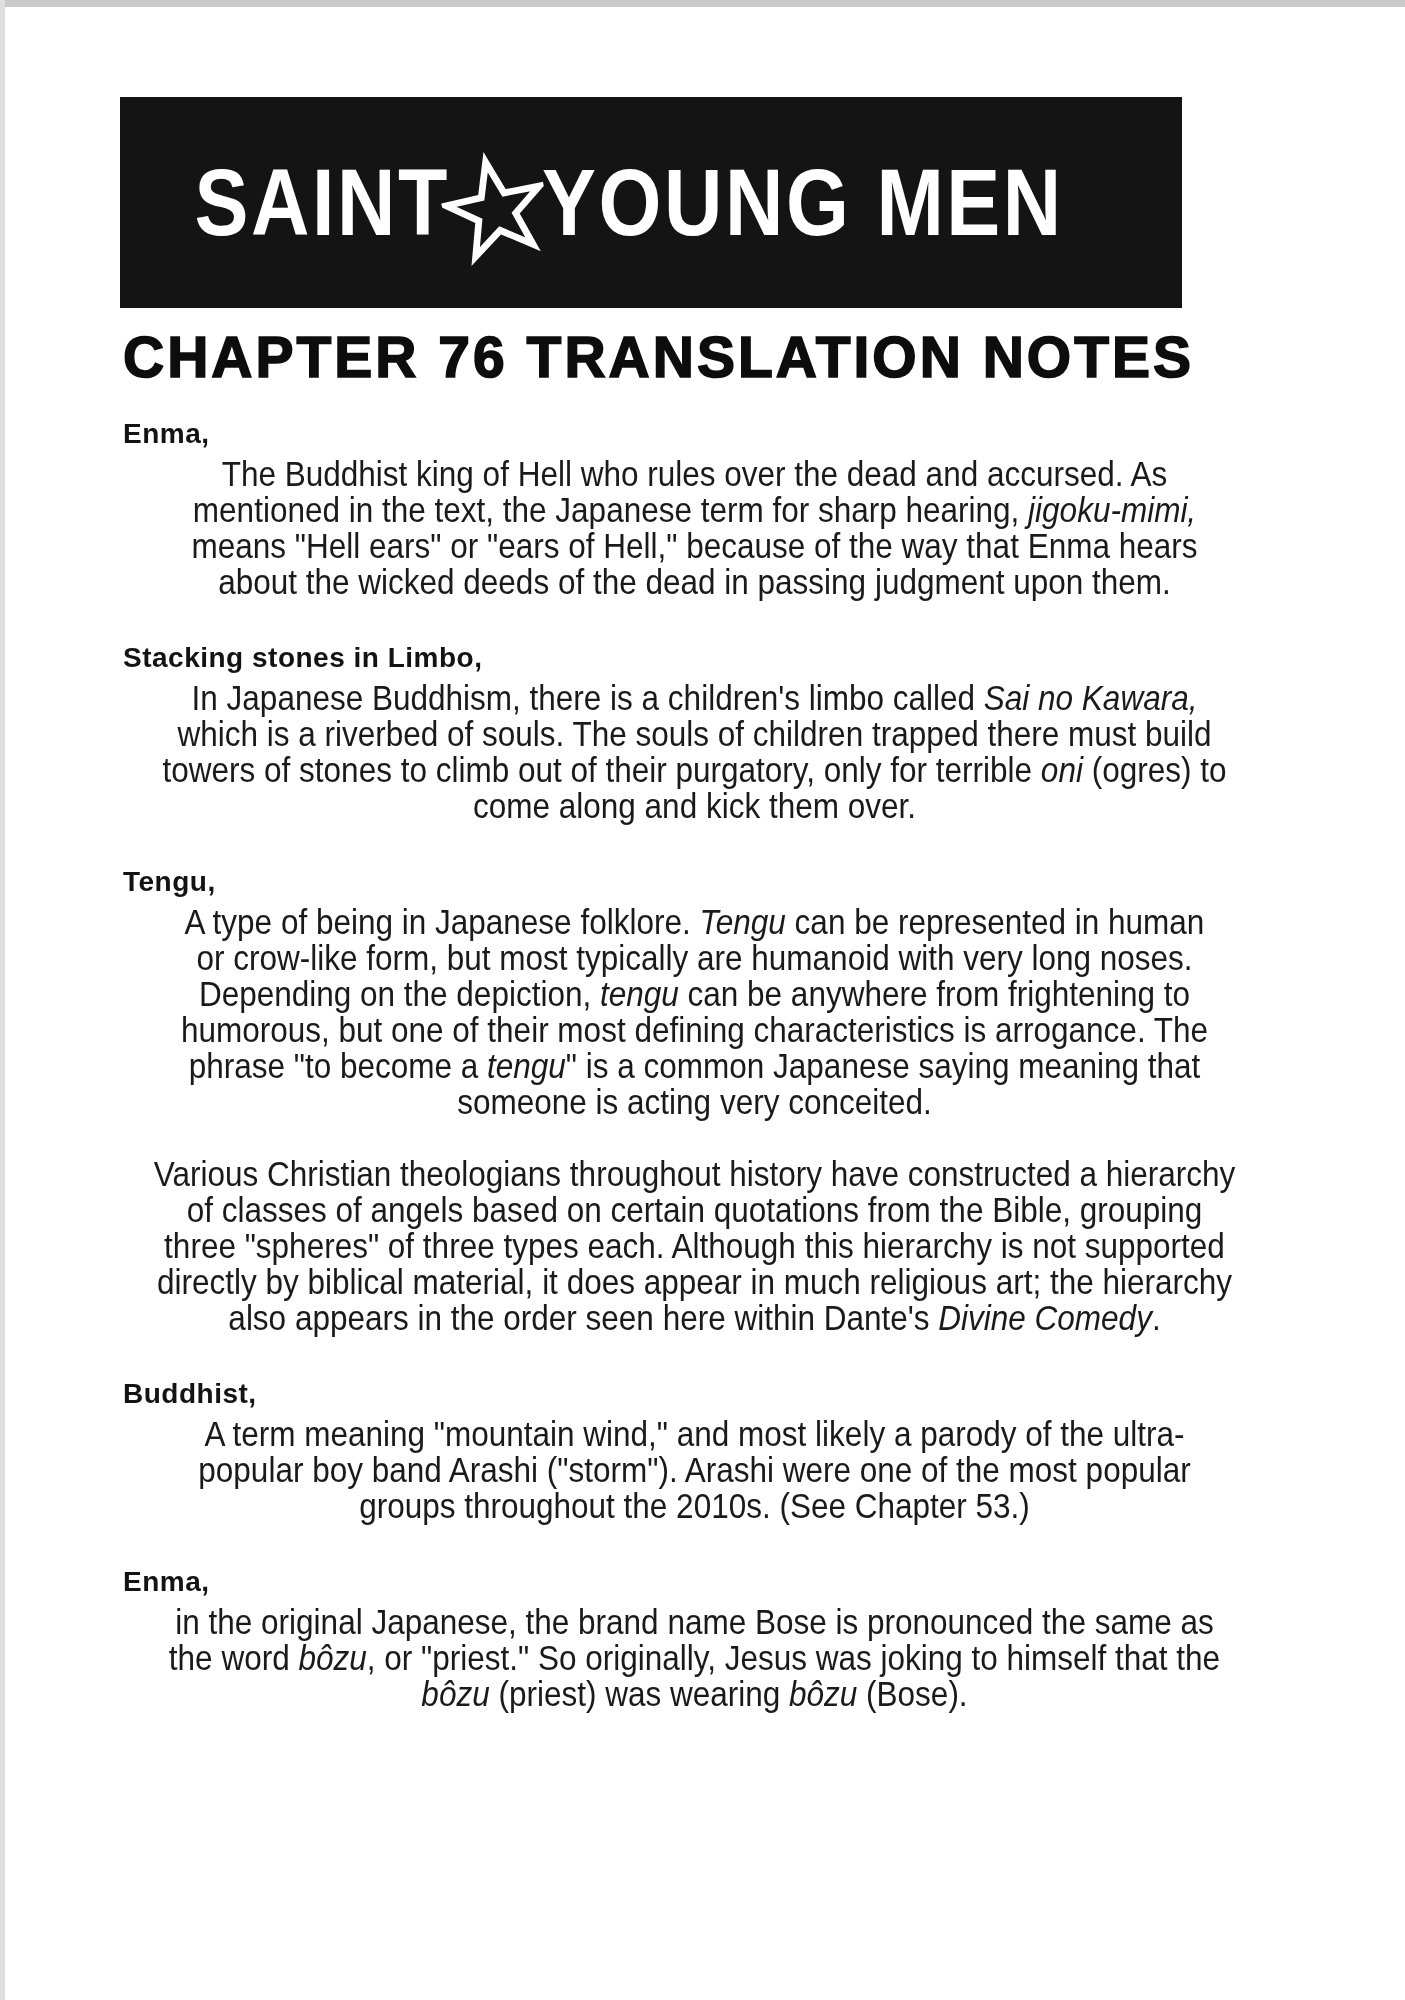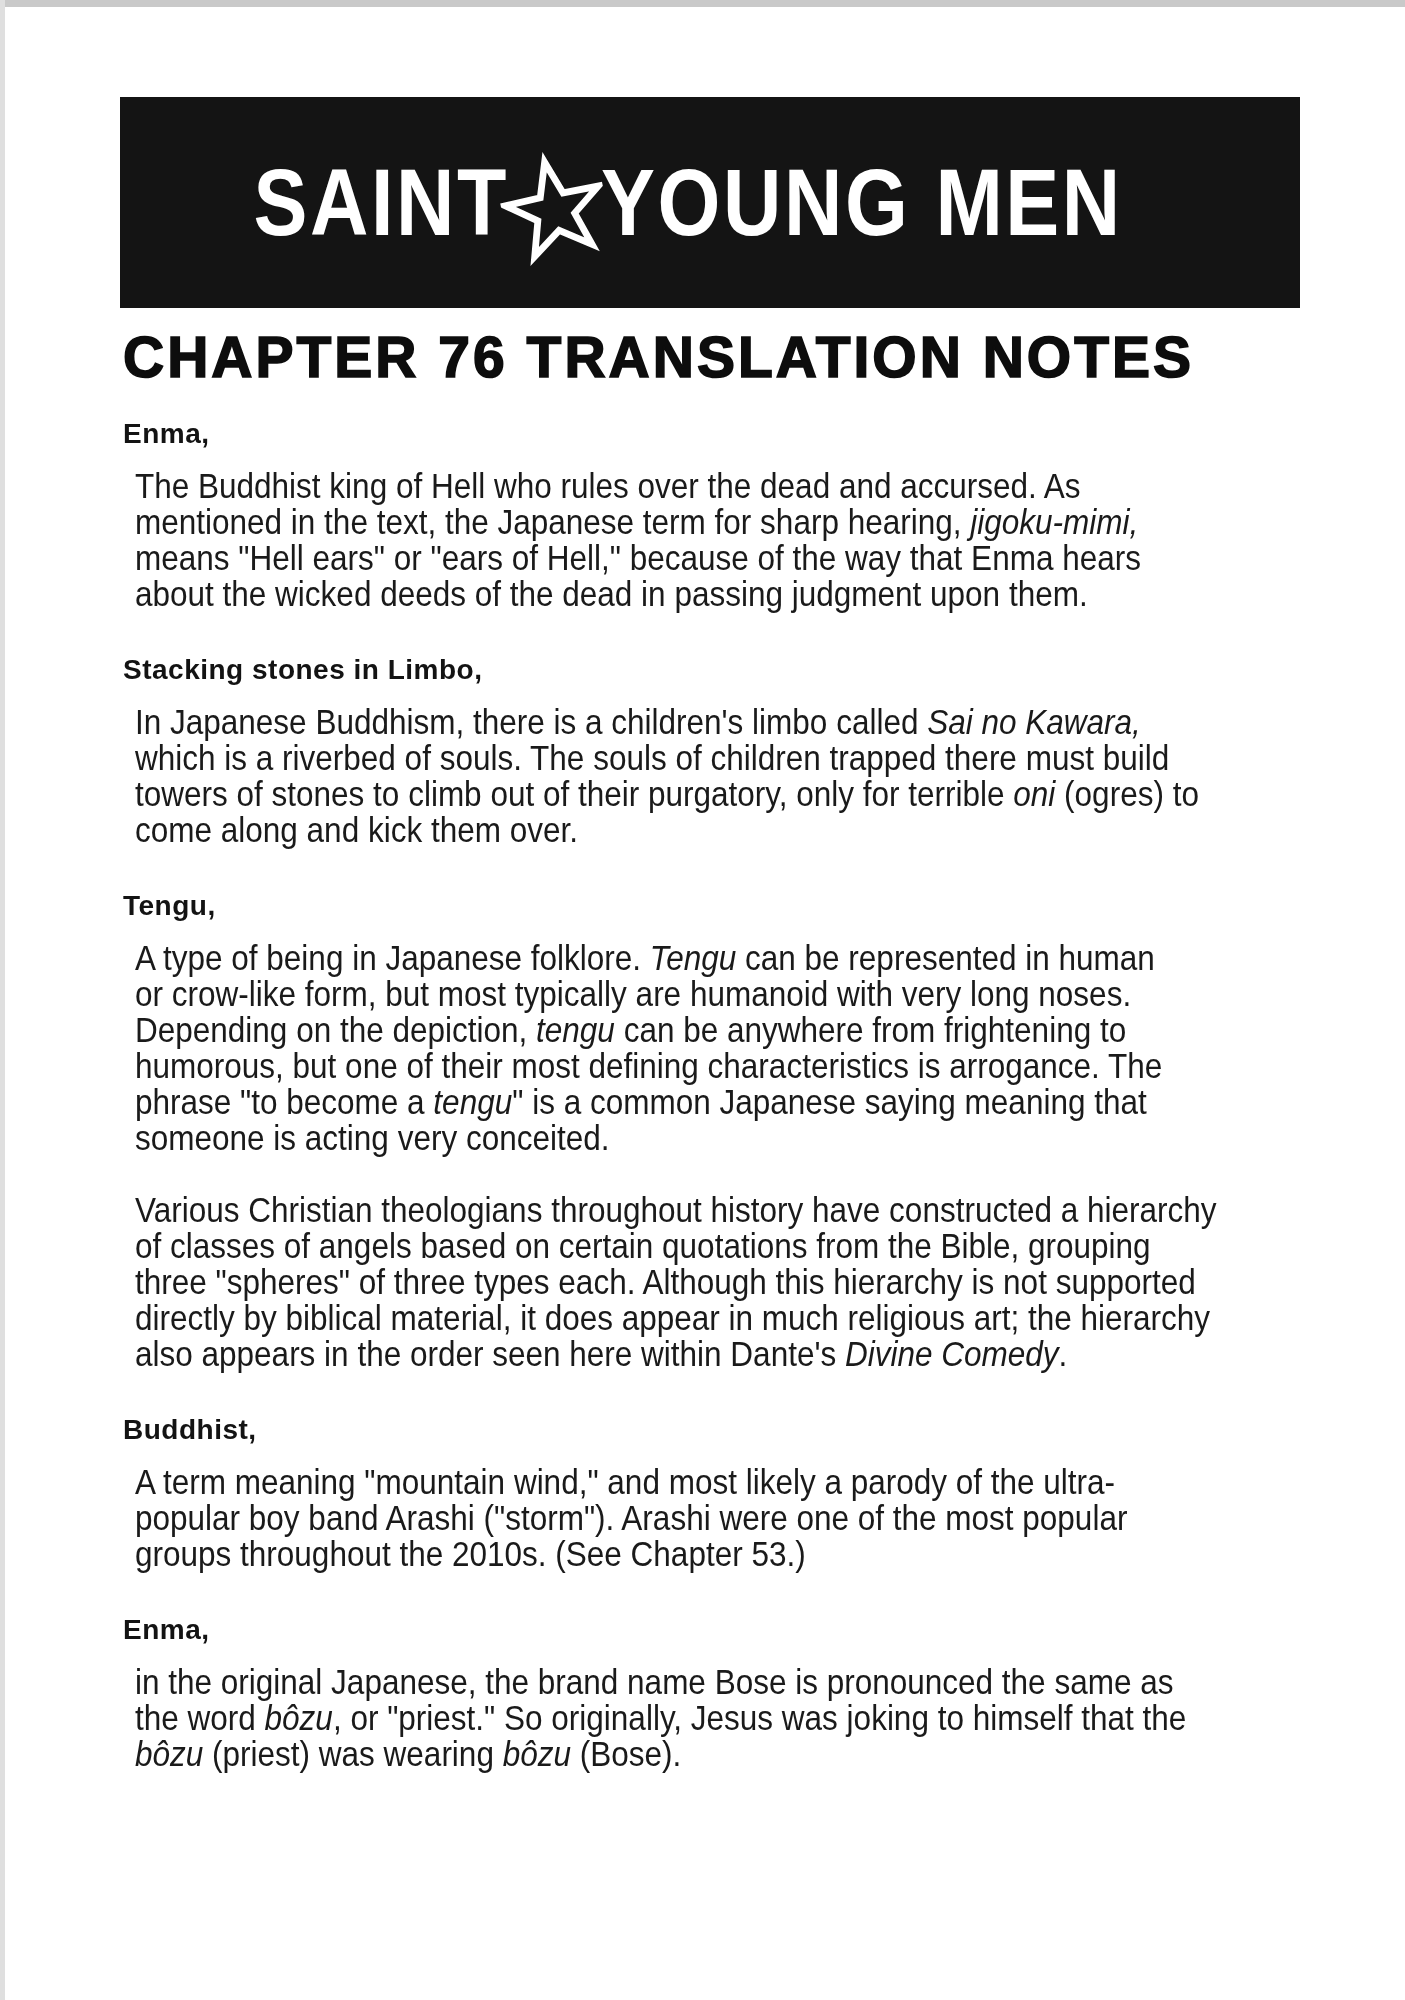--- a/index.html
+++ b/index.html
@@ -14,21 +14,21 @@
   .scan-edge-top {
     position: absolute; left: 0; top: 0; width: 1405px; height: 7px;
     background: #c9c9c9;
   }
   .scan-edge-left {
     position: absolute; left: 0; top: 0; width: 5px; height: 2000px;
     background: #dfdfdf;
   }
   .banner {
     position: absolute; left: 120px; top: 97px;
-    width: 1180px; height: 211px;
+    width: 1062px; height: 211px;
     background: #141414;
     display: flex; align-items: center; justify-content: center;
     overflow: visible;
   }
   .logo {
     display: flex; align-items: center; justify-content: center;
     color: #ffffff;
     font-size: 94px; font-weight: 700; letter-spacing: 3px;
     white-space: nowrap; line-height: 1;
   }
@@ -52,21 +52,21 @@
     position: absolute; left: 123px; top: 412px; width: 1270px;
   }
   .note-section { margin: 0; }
   .note-section + .note-section { margin-top: 36px; }
   .note-heading {
     margin: 0; padding: 0;
     font-size: 28px; line-height: 44px; font-weight: 700;
     letter-spacing: 0.5px; white-space: nowrap;
     color: #131313;
   }
-  .note-body { margin: 12px; padding: 0; }
+  .note-body { margin: 0; padding: 0; text-align: center; }
   .note-line {
     font-size: 35px; line-height: 36px;
     white-space: nowrap;
     transform: scaleX(0.9); transform-origin: 0 50%;
     color: #1a1a1a;
   }
   .note-line em { font-style: italic; }
 </style>
 </head>
 <body>

